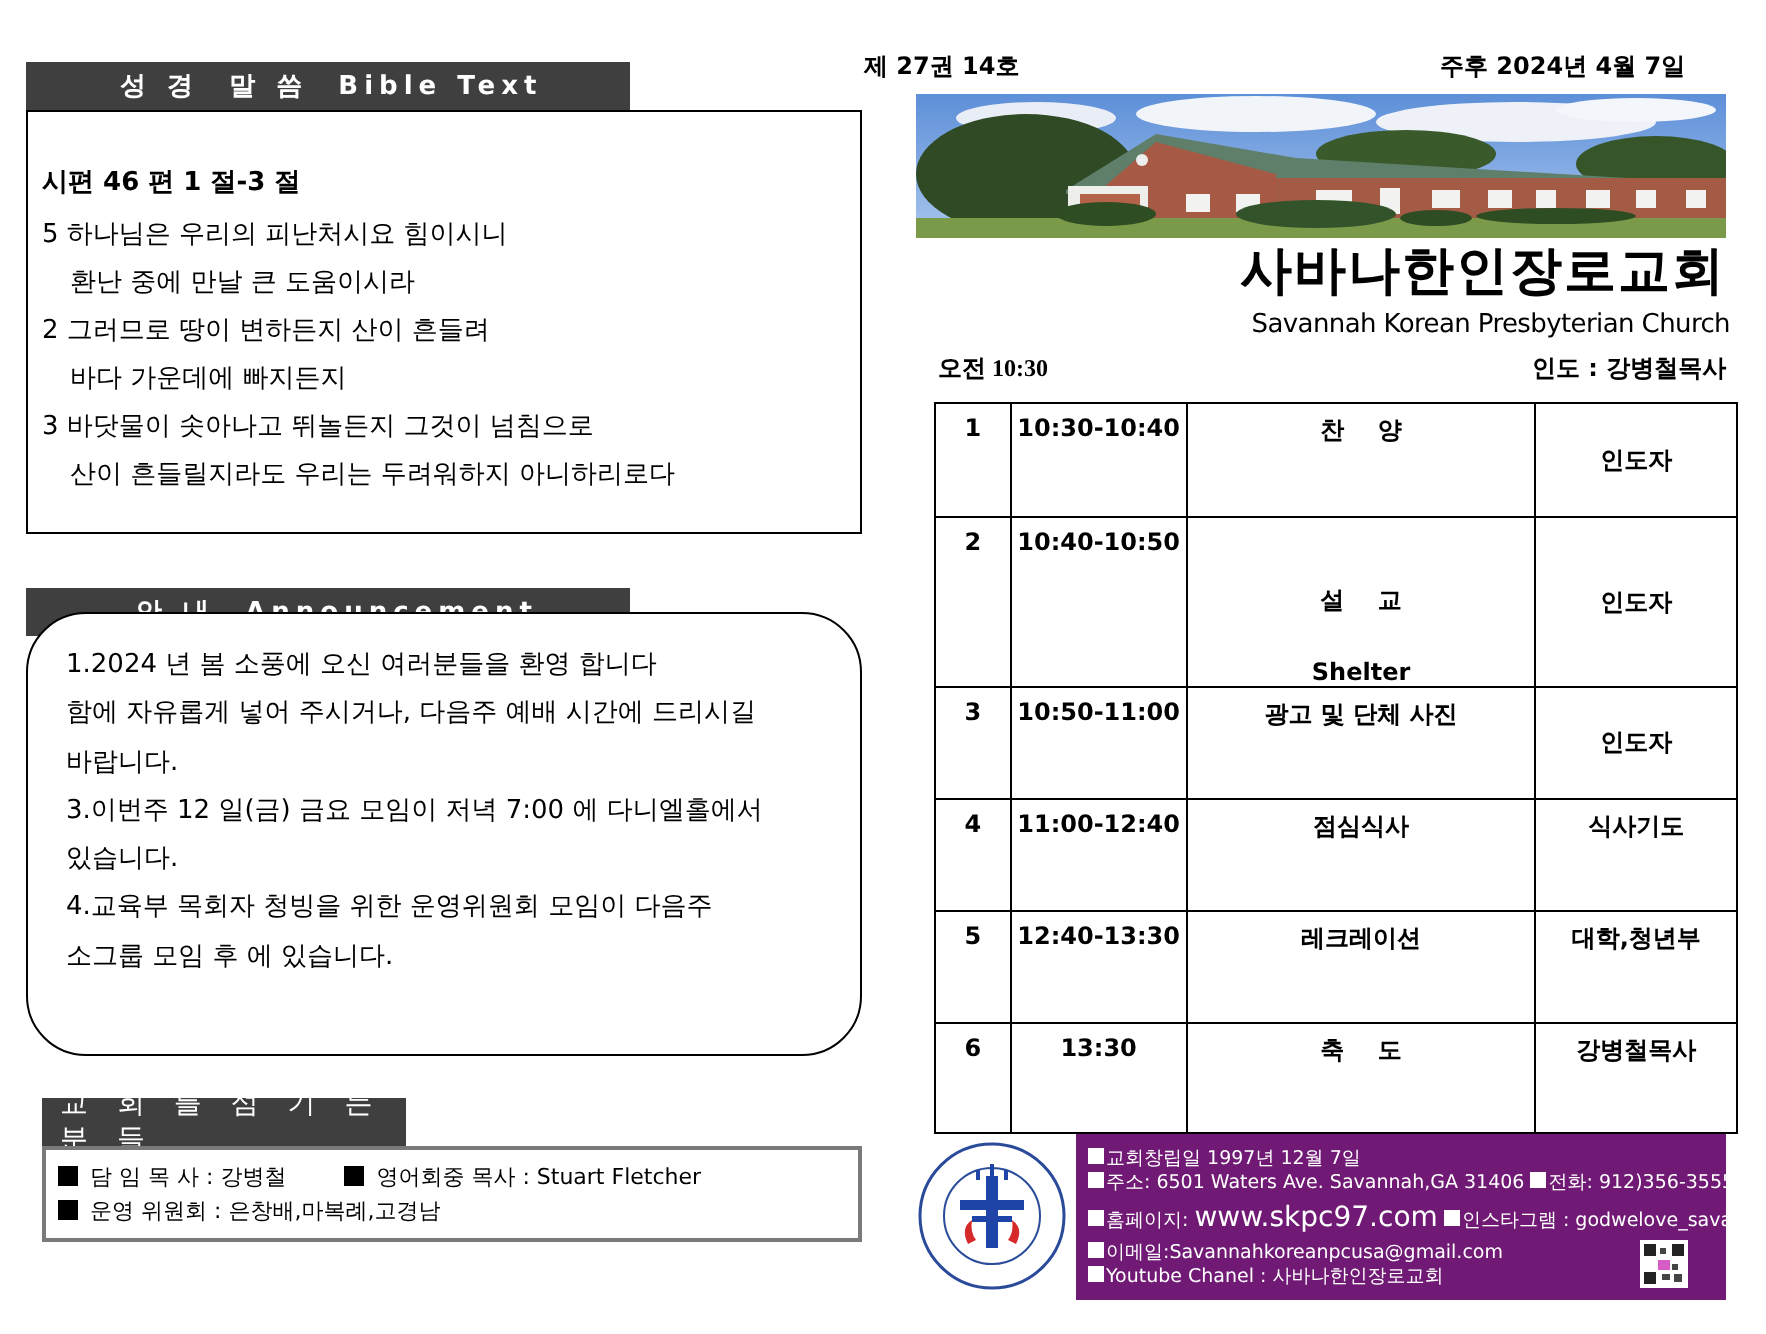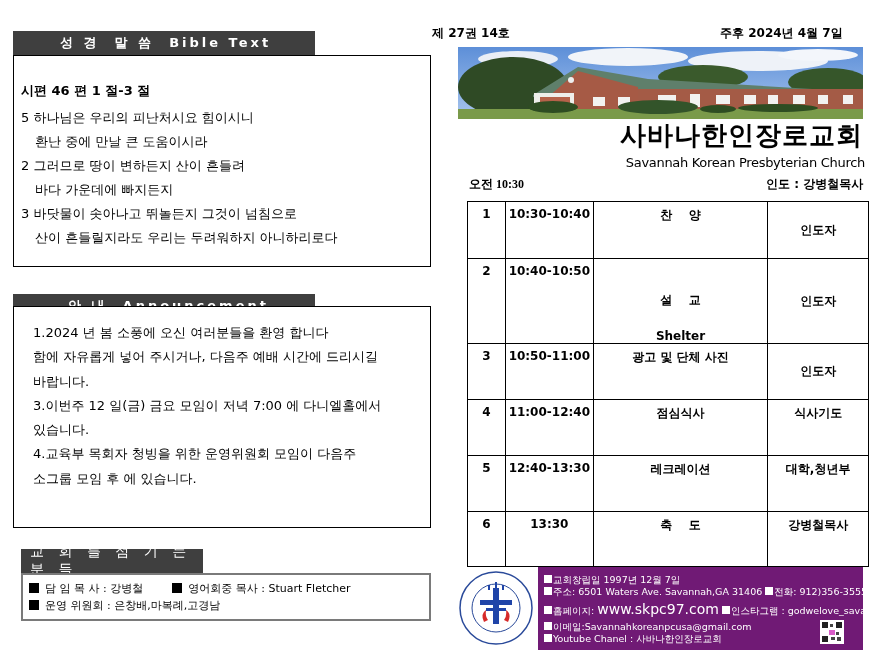--- a/index.html
+++ b/index.html
@@ -6,21 +6,21 @@
   body { width: 883px; height: 667px; background: #fff; position: relative; overflow: hidden;
          font-family: "DejaVu Sans", "Liberation Sans", sans-serif; color: #000; }
   .abs { position: absolute; }
   .hdr-bar { background: #3f3f3f; color: #fff; font-weight: bold; font-size: 13px;
              letter-spacing: 3px; display: flex; align-items: center; }
   .box { border: 1.5px solid #000; background: #fff; }
   .bible-box { left: 13px; top: 55px; width: 418px; height: 212px; padding: 26px 0 0 7px; }
   .bible-box .ref { font-weight: bold; font-size: 13px; margin-bottom: 6px; }
   .bible-box .line { font-size: 13px; line-height: 24px; white-space: nowrap; }
   .bible-box .line.indent { padding-left: 14px; }
-  .ann-box { left: 13px; top: 306px; width: 418px; height: 222px; padding: 14px 12px 0 19px; }
+  .ann-box { left: 13px; top: 306px; width: 418px; height: 222px; padding: 14px 12px 0 19px; border-radius: 30px; }
   .ann-box .line { font-size: 13px; line-height: 24.3px; white-space: nowrap; }
   .leaders-box { left: 21px; top: 573px; width: 410px; height: 48px; border: 2px solid #7a7a7a;
                  padding: 5px 0 0 6px; font-size: 11px; line-height: 17px; }
   .leaders-box .sq { display: inline-block; width: 10px; height: 10px; background: #000; vertical-align: -1px; margin-right: 6px; }
   .leaders-box .gap { display: inline-block; width: 22px; }
   .meta { font-weight: bold; font-size: 12px; }
   .photo { left: 458px; top: 47px; width: 405px; height: 72px; overflow: hidden; }
   .church-ko { right: 20px; top: 118px; font-weight: bold; font-size: 26px; letter-spacing: 1px; }
   .church-en { right: 18px; top: 155px; font-size: 13px; letter-spacing: -0.3px; }
   table.sched { position: absolute; left: 467px; top: 201px; width: 402px; border-collapse: collapse; }

